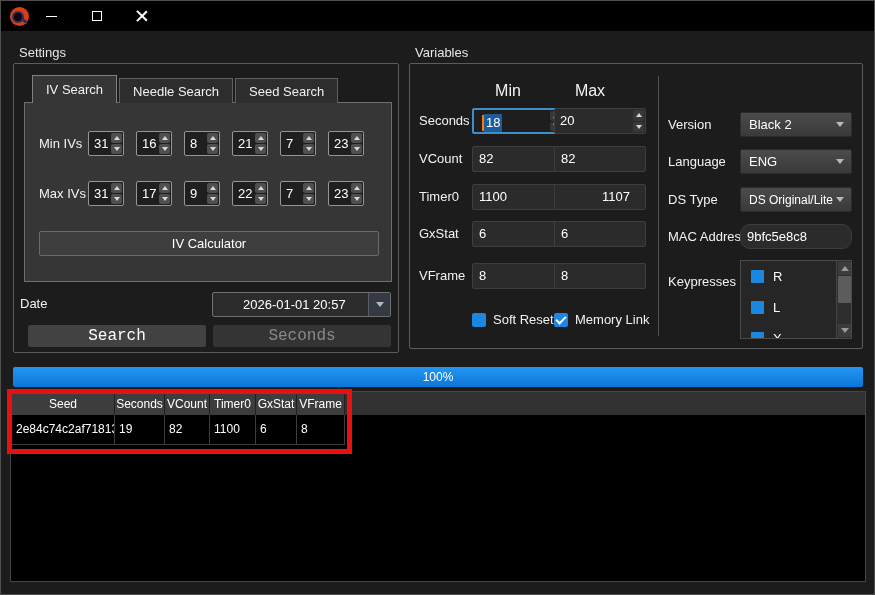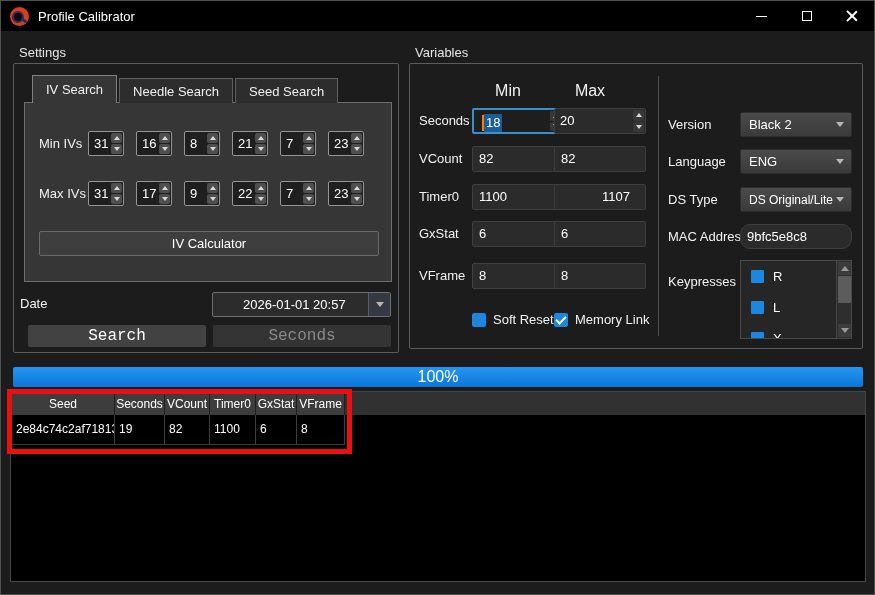--- a/index.html
+++ b/index.html
@@ -74,35 +74,34 @@
   .klist{position:absolute;left:330px;top:196px;width:112px;height:79px;background:#262626;border:1px solid #4a4a4a;overflow:hidden;}
   .kitem{display:flex;align-items:center;height:31px;padding-left:10px;color:#fff;font-size:13px;}
   .kcb{width:13px;height:13px;background:#1b87e0;border-radius:1px;margin-right:9px;flex:0 0 auto;}
   .kscroll{position:absolute;right:0;top:0;bottom:0;width:15px;background:#2e2e2e;border-left:1px solid #454545;}
   .ksb-btn{position:absolute;left:1px;width:13px;height:13px;background:#3c3c3c;display:flex;align-items:center;justify-content:center;}
   .ksb-up{top:1px;} .ksb-down{bottom:1px;}
   .ksb-up i{width:0;height:0;border-left:4px solid transparent;border-right:4px solid transparent;border-bottom:5px solid #9a9a9a;display:block;}
   .ksb-down i{width:0;height:0;border-left:4px solid transparent;border-right:4px solid transparent;border-top:5px solid #9a9a9a;display:block;}
   .ksb-thumb{position:absolute;left:1px;top:15px;width:13px;height:27px;background:#5c5c5c;border-radius:1px;}
   
-  .progress{position:absolute;left:12px;top:366px;width:850px;height:20px;border-radius:2px;background:linear-gradient(#2496f2,#0b76d8);display:flex;align-items:center;justify-content:center;color:#fff;font-size:16px;}
+  .progress{position:absolute;left:12px;top:366px;width:850px;height:20px;border-radius:2px;background:linear-gradient(#2496f2,#0b76d8);display:flex;align-items:center;justify-content:center;color:#fff;font-size:12px;}
   .rtable{position:absolute;left:9px;top:390px;width:856px;height:191px;background:#000000;border:1px solid #454545;}
   .thead-band{position:absolute;left:0;top:0;width:100%;height:23px;background:#313131;}
   .th{position:absolute;top:0;height:23px;background:#3d3d3d;border-right:1px solid #202020;color:#fff;font-size:12px;display:flex;align-items:center;justify-content:center;}
   .td{position:absolute;top:23px;height:30px;border-right:1px solid #3d3d3d;border-bottom:1px solid #3d3d3d;color:#fff;font-size:12px;line-height:29px;padding-left:4px;white-space:nowrap;overflow:hidden;}
   .red-box{position:absolute;left:6px;top:388px;width:345px;height:65px;border:5px solid #e81010;z-index:10;pointer-events:none;}
 </style>
 </head>
 <body>
 
 <div class="window">
 
   <div class="titlebar">
     <span class="logo"></span>
-    <span class="title">Profile Calibrator</span>
     <span class="wbtn">
         <span class="min-glyph"></span>
       </span>
     <span class="wbtn">
         <span class="max-glyph"></span>
       </span>
     <span class="wbtn">
         <span class="close-glyph"></span>
       </span>
   </div>

